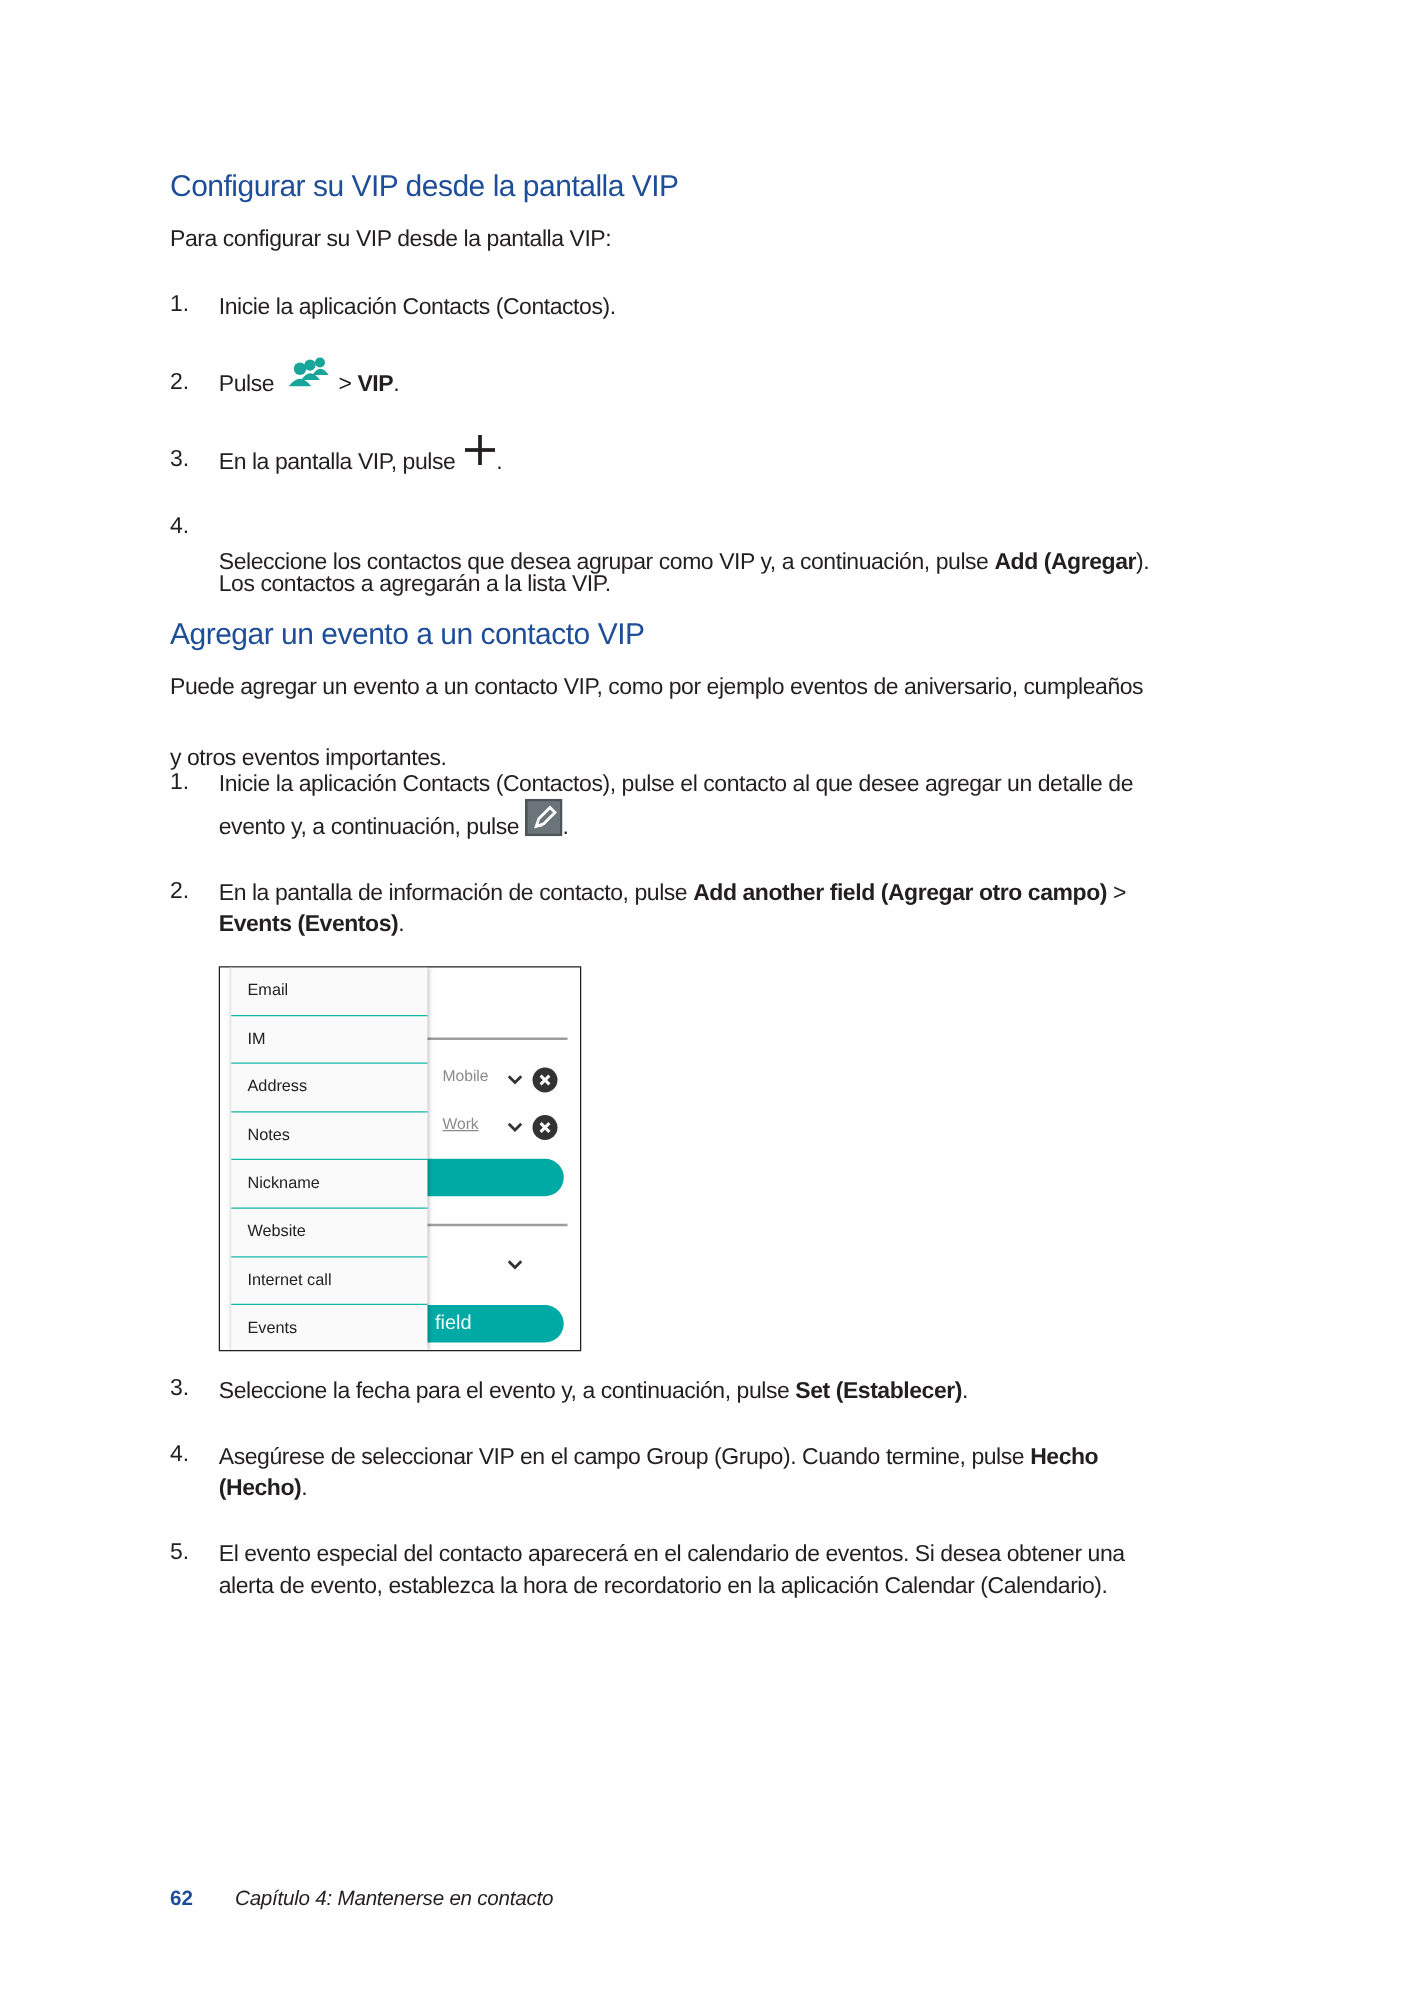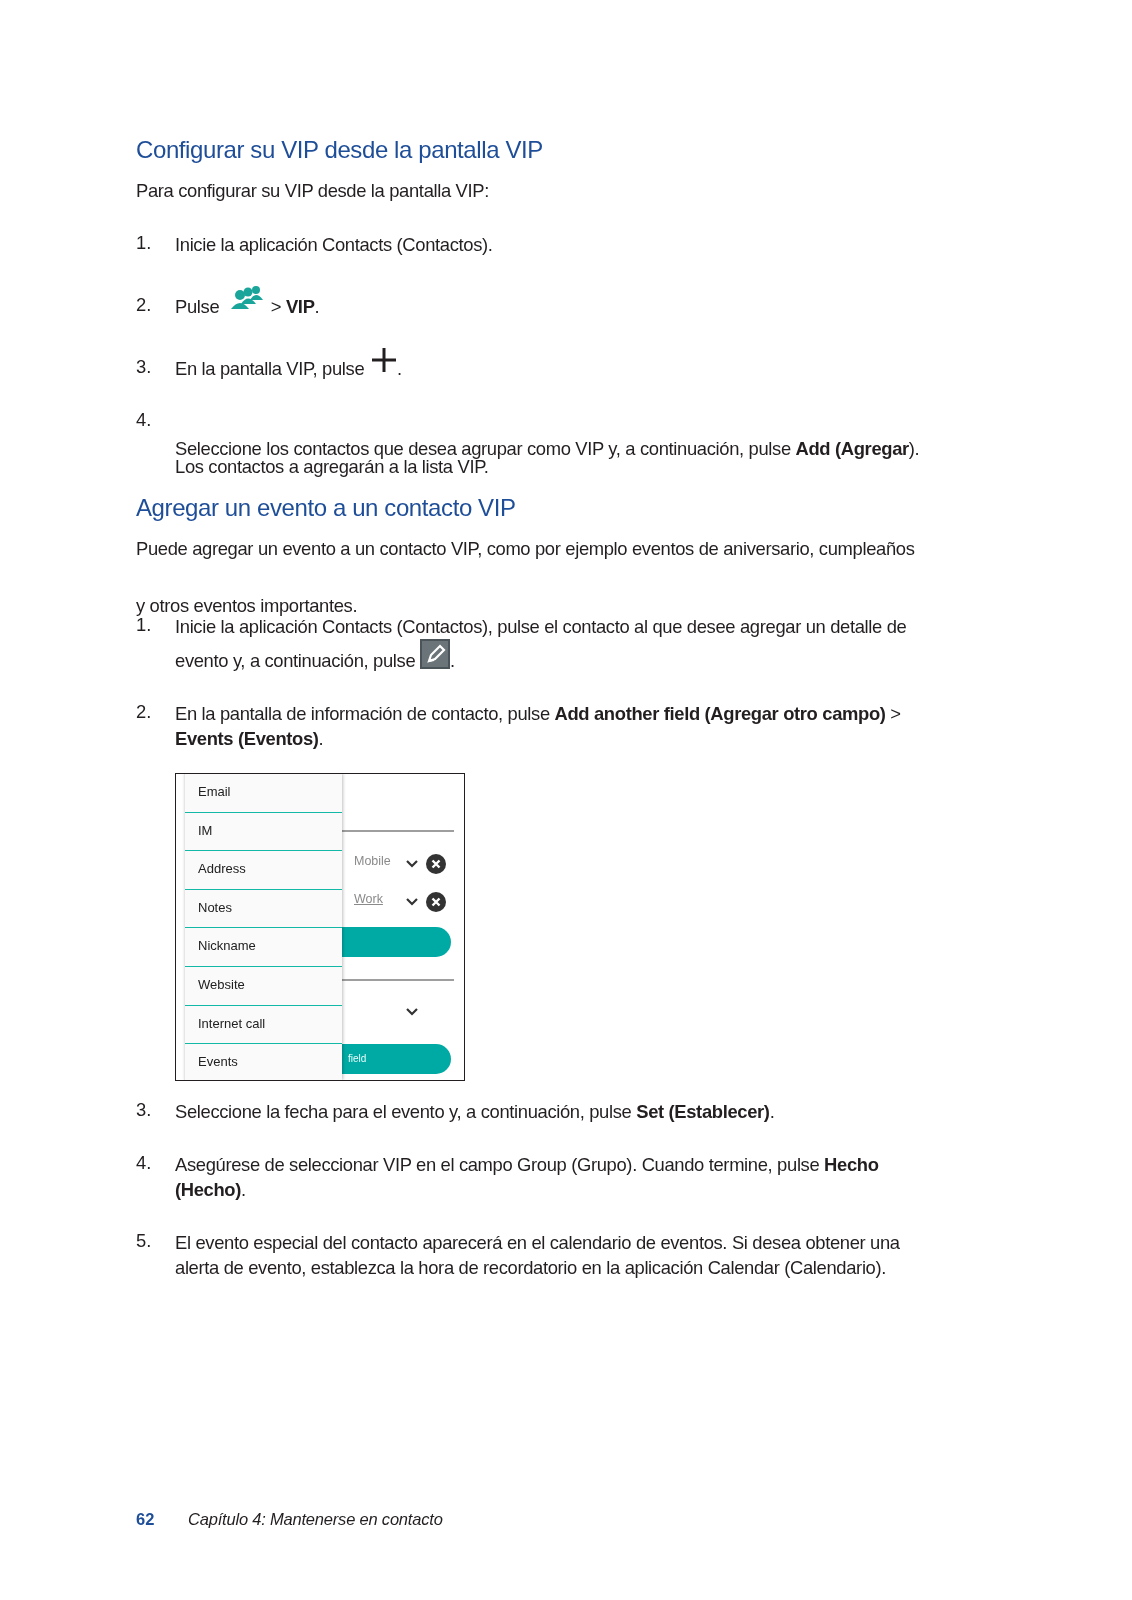--- a/index.html
+++ b/index.html
@@ -27,21 +27,21 @@
   }
   .mock .under {
     position: absolute; left: 0; top: 0; width: 100%; height: 100%;
   }
   .mock .hr { position: absolute; left: 165px; right: 10px; height: 1.5px; background: #9e9e9e; }
   .mock .lbl { position: absolute; font-size: 12.5px; color: #8a8a8a; }
   .mock .chev { position: absolute; width: 14px; height: 10px; }
   .mock .xbtn { position: absolute; width: 20px; height: 20px; border-radius: 50%; background: #333; }
   .mock .teal {
     position: absolute; left: 150px; right: 13px; height: 30px; border-radius: 15px;
-    background: #00aaa4; color: #e9fbfa; font-size: 10px; line-height: 30px; padding-left: 22px;
+    background: #00aaa4; color: #e9fbfa; font-size: 16px; line-height: 30px; padding-left: 22px;
   }
   .menu {
     position: absolute; left: 8px; top: 0; width: 157px; height: 100%;
     background: #fafafa; box-shadow: 1px 0 3px rgba(0,0,0,0.25);
     border-left: 1px solid #e6e6e6;
   }
   .menu .mi {
     height: 38.6px; line-height: 36px; padding-left: 13px; font-size: 13px; color: #212121;
     border-bottom: 1px solid #14b8a6; box-sizing: border-box;
   }

